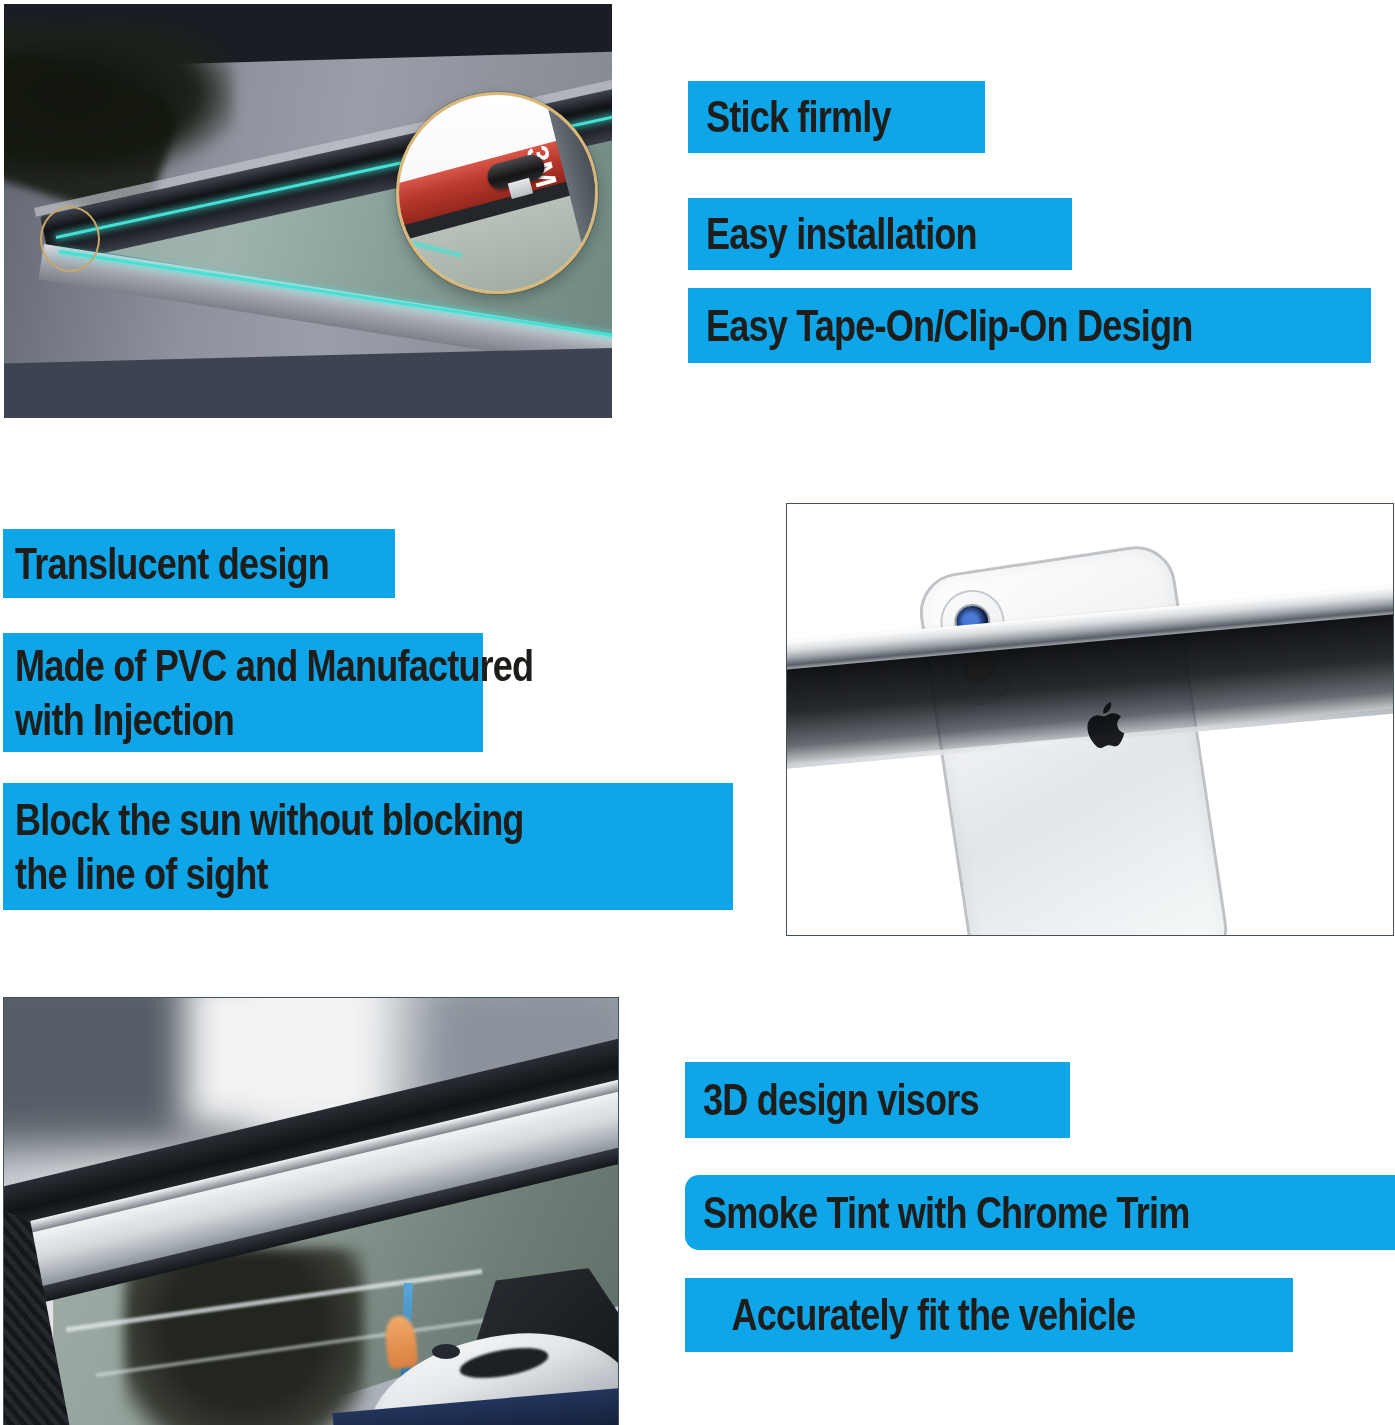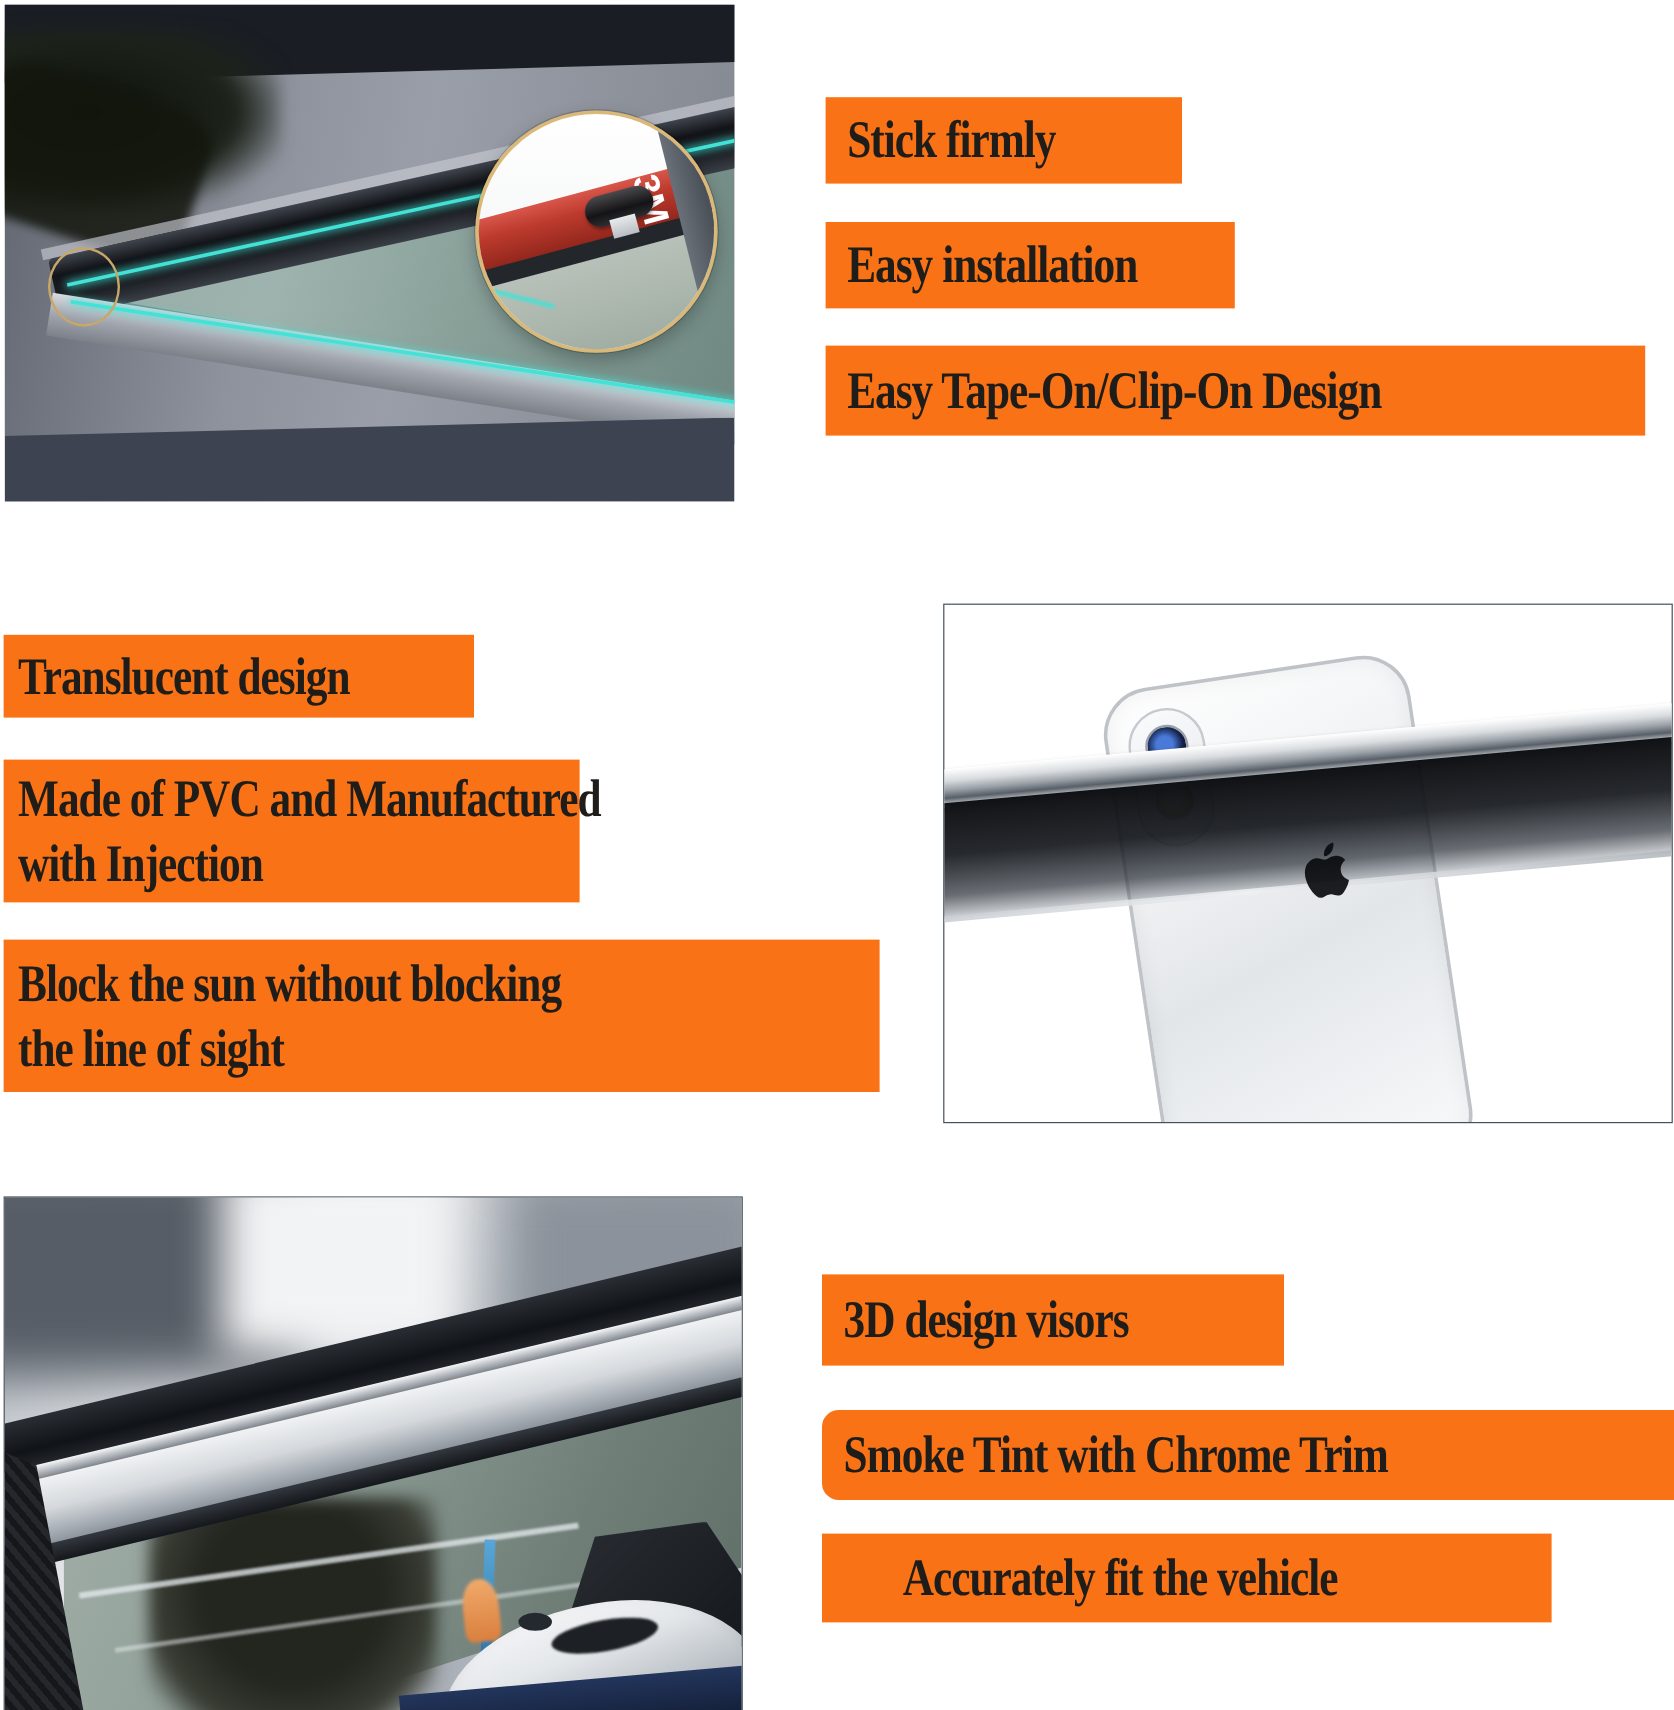--- a/index.html
+++ b/index.html
@@ -2,22 +2,22 @@
 <html><head>
 <meta charset="utf-8">
 <style>
   html,body{margin:0;padding:0;background:#fff;}
   .canvas{position:relative;width:1395px;height:1425px;background:#ffffff;overflow:hidden;
           font-family:"Liberation Sans",sans-serif;}
   .photo{position:absolute;overflow:hidden;}
   .photo *{position:absolute;}
 
   
-  .ylabel{position:absolute;background:#f97316;display:flex;flex-direction:column;
-          justify-content:center;box-sizing:border-box;padding:0 28px 0 18px;font-family:Liberation Serif, serif;}
+  .ylabel{position:absolute;background:#0ea5e9;display:flex;flex-direction:column;
+          justify-content:center;box-sizing:border-box;padding:0 28px 0 18px;}
   .ylabel.pl12{padding-left:12px;}
   .ylabel .line{white-space:nowrap;font-weight:700;color:#1F1D1A;font-size:44px;
           line-height:54px;letter-spacing:-1px;transform:scaleX(.82);transform-origin:left center;}
 
   
   .photo-a{left:4px;top:4px;width:608px;height:414px;
      background:linear-gradient(100deg,#60646e 0%,#8e929c 35%,#9a9ea8 55%,#82868f 100%);}
   .pa-topband{left:-12px;top:-10px;width:650px;height:66px;background:#1a1e24;transform:rotate(-1.6deg);}
   .pa-tree{left:-50px;top:22px;width:280px;height:150px;
      background:radial-gradient(ellipse at 42% 45%,#0d110c 0%,#1d231a 55%,rgba(29,35,26,0) 78%);filter:blur(6px);}
@@ -157,21 +157,21 @@
       </div>
       <div class="ins-pillar"></div>
       <div class="ins-clip"></div>
       <div class="ins-teal"></div>
     </div>
   </div>
 
   <div class="ylabel" style="left:688px;top:81px;width:297px;height:72px;">
     <div class="line">Stick firmly</div>
   </div>
-  <div class="ylabel" style="left:688px;top:185px;width:341px;height:72px;">
+  <div class="ylabel" style="left:688px;top:198px;width:384px;height:72px;">
     <div class="line">Easy installation</div>
   </div>
   <div class="ylabel" style="left:688px;top:288px;width:683px;height:75px;">
     <div class="line">Easy Tape-On/Clip-On Design</div>
   </div>
 
   <div class="ylabel pl12" style="left:3px;top:529px;width:392px;height:69px;">
     <div class="line">Translucent design</div>
   </div>
   <div class="ylabel pl12" style="left:3px;top:633px;width:480px;height:119px;">

